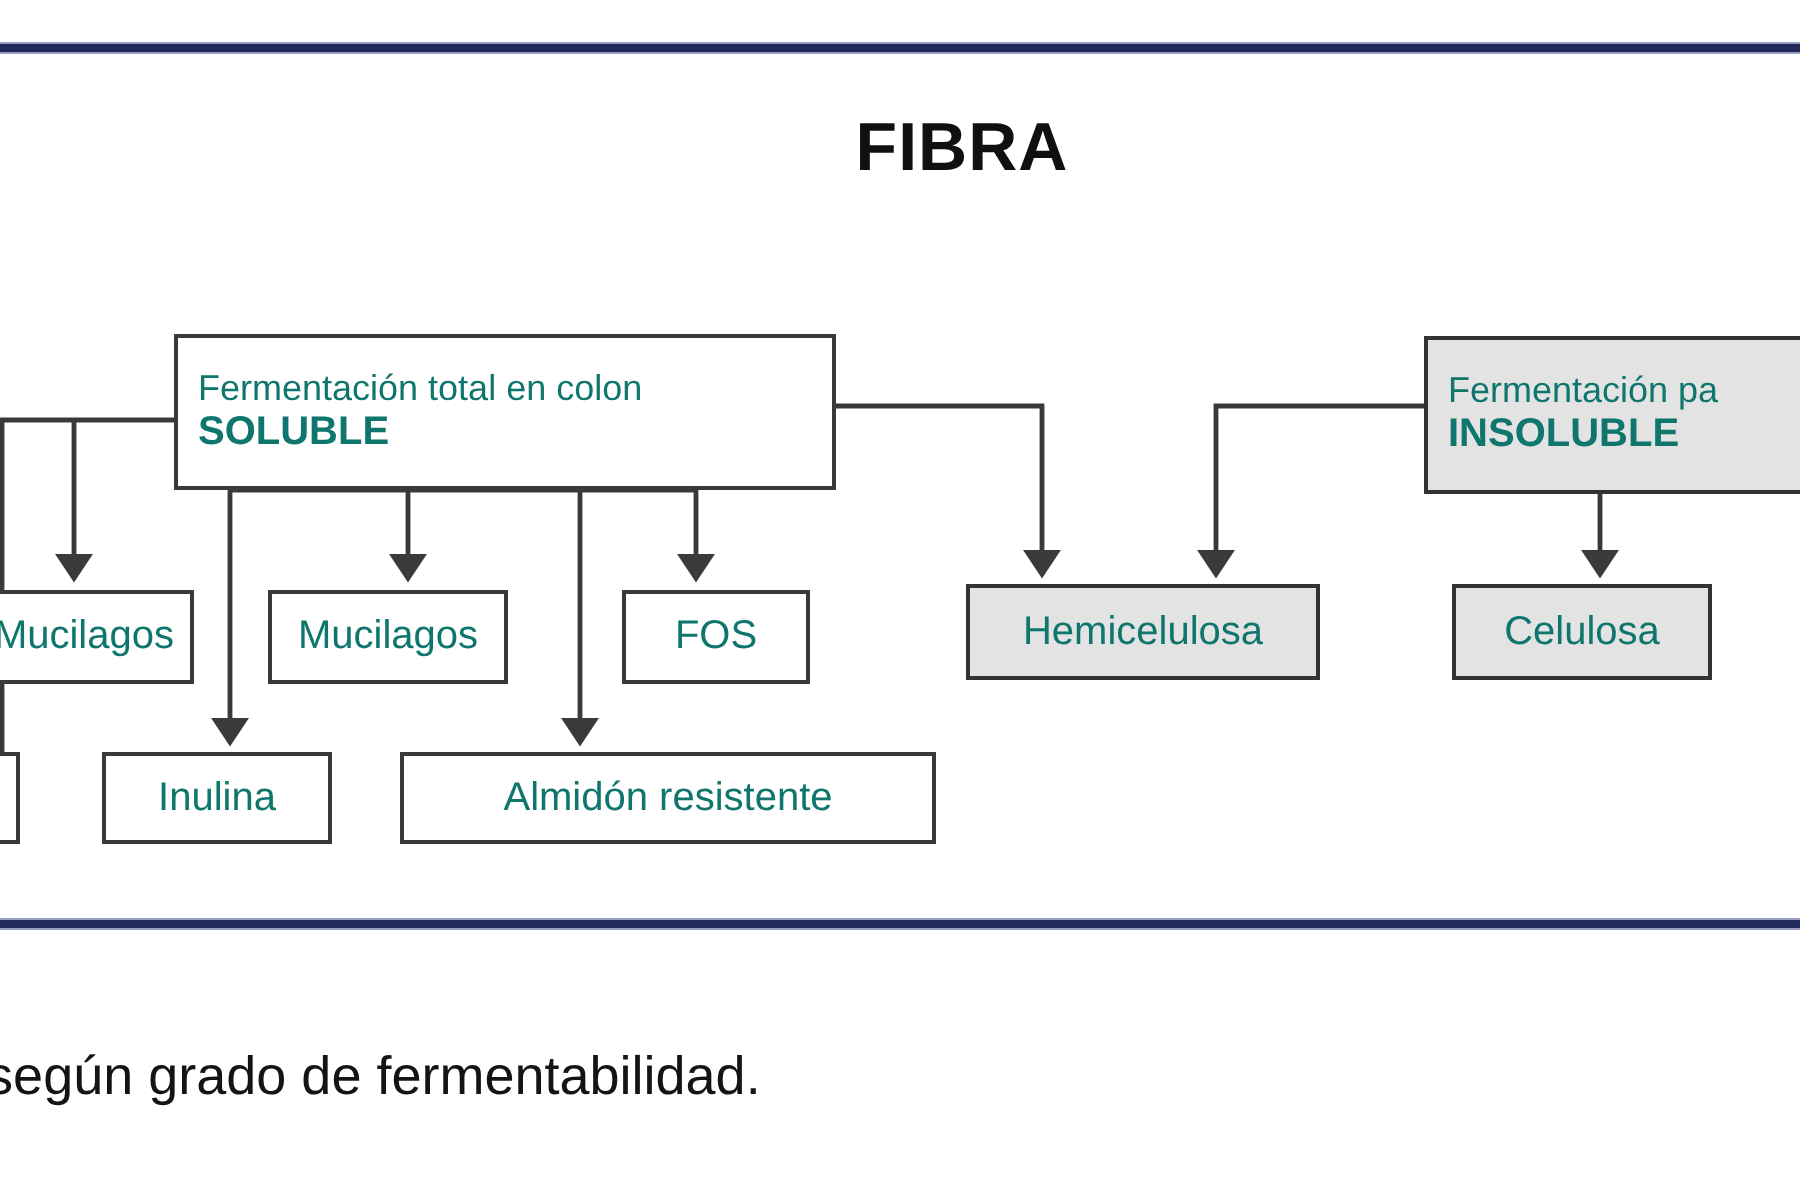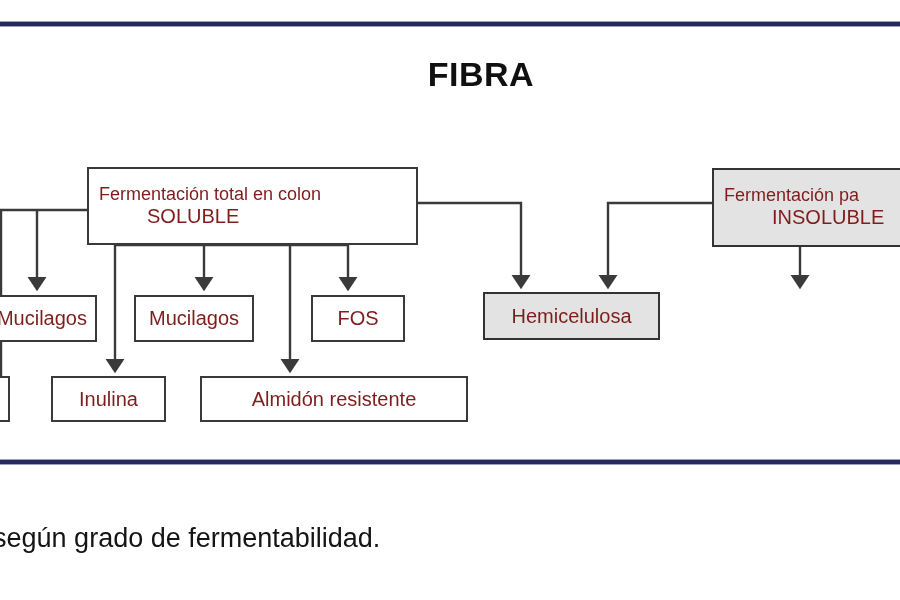--- a/index.html
+++ b/index.html
@@ -69,41 +69,40 @@
 
   
   .node {
     position: absolute;
     box-sizing: border-box;
     border: 2px solid #3a3a3a;
     background: #ffffff;
     display: flex;
     flex-direction: column;
     justify-content: center;
-    color: #7f1d1d;
+    color: #0f766e;
     font-family: "Liberation Sans", sans-serif;
     overflow: hidden;
   }
   .node.shaded {
     background: #e3e3e3;
     border-color: #333333;
   }
   .node .line1 {
     font-size: 18px;
     line-height: 1.16;
     white-space: nowrap;
     padding: 0 10px;
   }
   .node .line2 {
     font-size: 20px;
-    font-weight: normal;
+    font-weight: bold;
     line-height: 1.16;
     white-space: nowrap;
     padding: 0 10px;
-    margin-left: 48px;
   }
   .node.leaf {
     align-items: center;
     justify-content: center;
   }
   .node.leaf .leaf-label {
     font-size: 20px;
     white-space: nowrap;
     padding: 0 8px;
   }
@@ -173,20 +172,23 @@
   </div>
 
   <div class="node leaf shaded" style="left:483px; top:292px; width:177px; height:48px;">
     <div class="leaf-label">Hemicelulosa</div>
   </div>
 
   <div class="node leaf" style="left:311px; top:295px; width:94px; height:47px;">
     <div class="leaf-label">FOS</div>
   </div>
 
+  <div class="node leaf shaded" style="left:726px; top:292px; width:130px; height:48px;">
+    <div class="leaf-label">Celulosa</div>
+  </div>
 
   <div class="node leaf" style="left:-42px; top:376px; width:52px; height:46px;">
     <div class="leaf-label"></div>
   </div>
 
   <div class="node leaf" style="left:51px; top:376px; width:115px; height:46px;">
     <div class="leaf-label">Inulina</div>
   </div>
 
   <div class="node leaf" style="left:200px; top:376px; width:268px; height:46px;">

